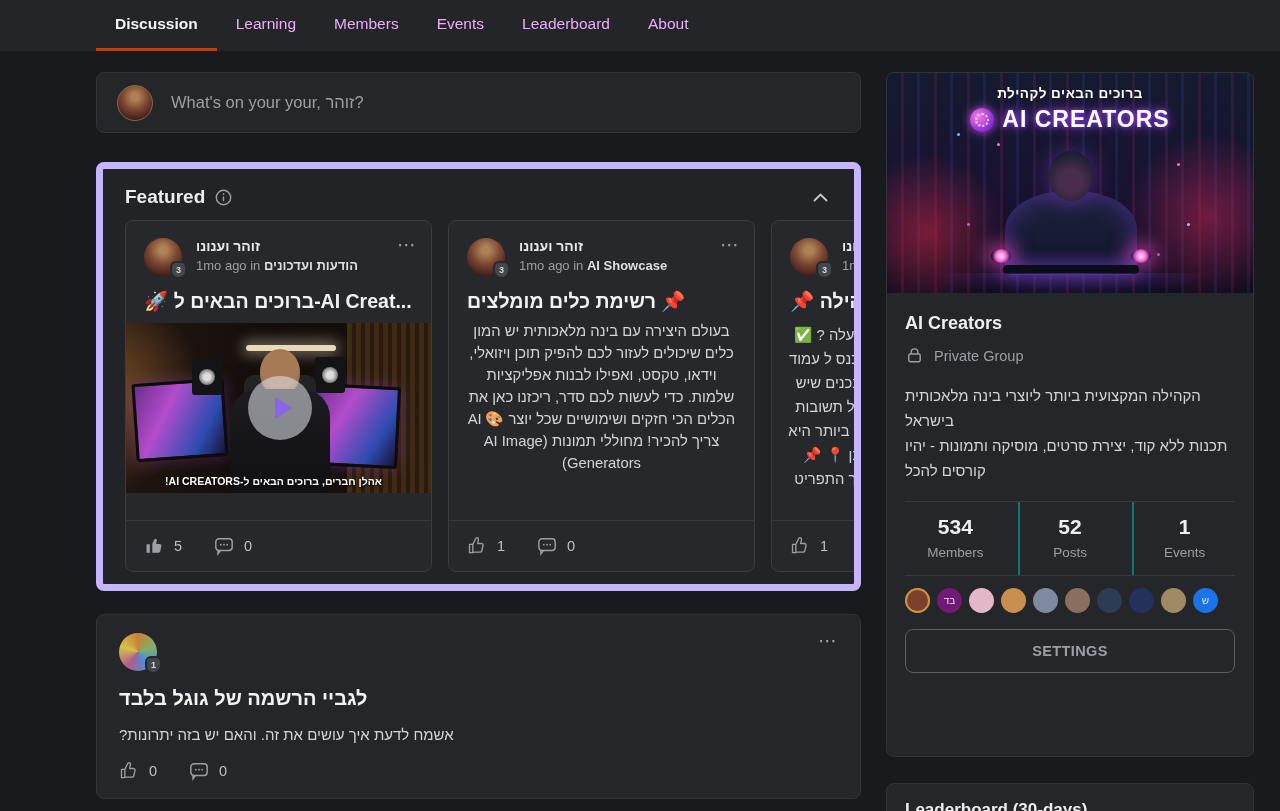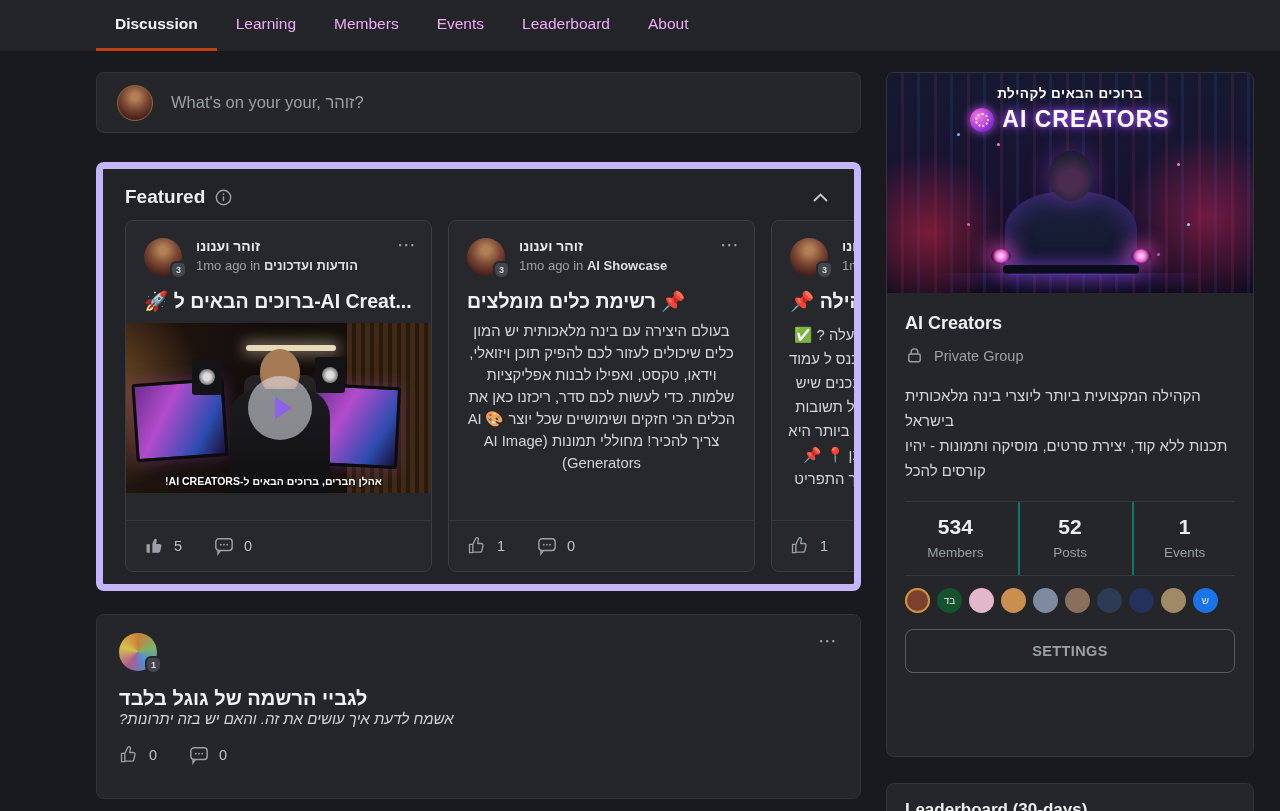--- a/index.html
+++ b/index.html
@@ -67,21 +67,21 @@
   .vcaption { position:absolute; left:0; right:12px; bottom:6px; text-align:center; font-size:10.5px; font-weight:700; color:#fff; text-shadow:0 1px 2px #000; }
 
   
   .frag-lines { padding:10px 18px 0 0; width:118px; direction:rtl; text-align:right; font-size:14.8px; line-height:24px; color:#d2d5d9; white-space:nowrap; }
 
   
   .post { margin-top:23px; height:185px; background:#242629; border:1px solid #313438; border-radius:8px; position:relative; padding:18px 22px; cursor:pointer; }
   .post .avatar.art { background:conic-gradient(#c9803a,#7fb069,#4a90d9,#b05a8f,#d4c24a,#c9803a); width:38px; height:38px; }
   .post-head { display:flex; }
   .post-title { margin-top:16px; font-size:20px; font-weight:700; color:#f0f2f4; direction:rtl; text-align:left; }
-  .post-body { font-size:15px; color:#d2d5d9; direction:rtl; text-align:left;font-style:italic; }
+  .post-body { margin-top:16px; font-size:15px; color:#d2d5d9; direction:rtl; text-align:left; }
   .post-foot { display:flex; align-items:center; margin-top:18px; gap:10px; }
 
   
   .gcard { height:685px; background:#242629; border:1px solid #313438; border-radius:8px; overflow:hidden; }
   .banner { position:relative; width:100%; height:220px; background:linear-gradient(180deg,#151a30 0%, #181231 55%, #0e0c1e 100%); overflow:hidden;padding-left:46px; }
   .banner .streaks { position:absolute; inset:0; background:repeating-linear-gradient(90deg, transparent 0 14px, rgba(255,70,130,.10) 14px 17px, transparent 17px 30px, rgba(80,130,255,.10) 30px 33px); }
   .banner .glow-red-l { position:absolute; left:-40px; bottom:-20px; width:160px; height:160px; background:radial-gradient(circle, rgba(220,40,70,.5), transparent 70%); }
   .banner .glow-red-r { position:absolute; right:-40px; bottom:-10px; width:170px; height:170px; background:radial-gradient(circle, rgba(220,40,90,.45), transparent 70%); }
   .banner-welcome { position:absolute; top:13px; left:0; right:0; text-align:center; font-size:13.5px; font-weight:700; color:#fff; letter-spacing:.5px; }
   .brand-row { position:absolute; top:33px; left:0; right:0; display:flex; align-items:center; justify-content:center; gap:8px; }
@@ -348,21 +348,21 @@
             <div class="v">52</div>
             <div class="l">Posts</div>
           </div>
           <div class="gstat">
             <div class="v">1</div>
             <div class="l">Events</div>
           </div>
         </div>
         <div class="gavatars">
           <span class="gav ring" style="background: rgb(124, 64, 44);"></span>
-          <span class="gav" style="background: #14532d;">בד</span>
+          <span class="gav" style="background: #701a75;">בד</span>
           <span class="gav" style="background: rgb(227, 183, 201);"></span>
           <span class="gav" style="background: rgb(201, 143, 78);"></span>
           <span class="gav" style="background: rgb(125, 138, 160);"></span>
           <span class="gav" style="background: rgb(138, 111, 92);"></span>
           <span class="gav" style="background: rgb(46, 59, 85);"></span>
           <span class="gav" style="background: rgb(34, 50, 92);"></span>
           <span class="gav" style="background: rgb(160, 138, 102);"></span>
           <span class="gav" style="background: rgb(26, 115, 232);">ש</span>
         </div>
         <div class="btn ghost">SETTINGS</div>

